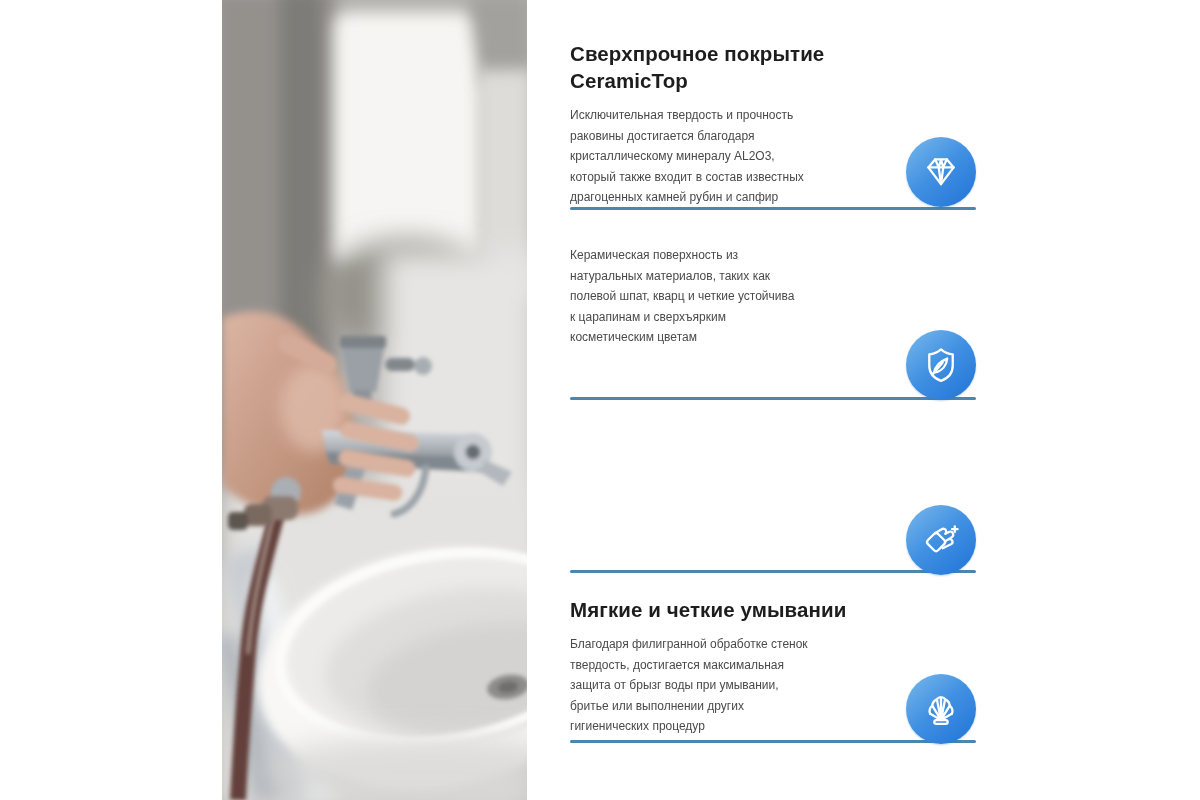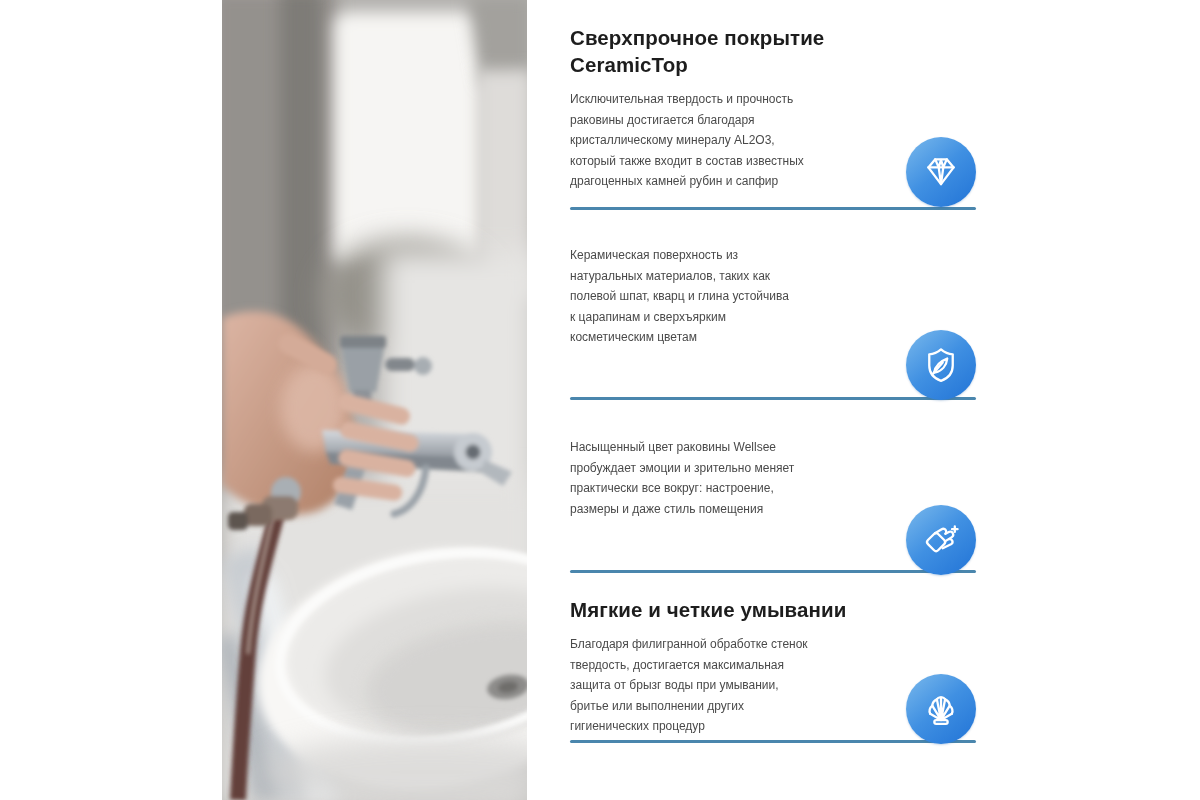--- a/index.html
+++ b/index.html
@@ -18,21 +18,21 @@
 
   .divider{position:absolute;left:570px;width:406px;height:3px;background:#4a86ad;border-radius:2px;}
 
   .badge{position:absolute;left:906px;width:70px;height:70px;border-radius:50%;
          background:linear-gradient(140deg,#7ab9ec 0%,#4090e2 48%,#2173d6 100%);
          display:flex;align-items:center;justify-content:center;
          box-shadow:0 1px 2px rgba(30,90,160,.25);}
   .badge svg{width:46px;height:46px;}
   .badge svg *{stroke:#fff;fill:none;stroke-width:2;stroke-linecap:round;stroke-linejoin:round;}
 
-  #s1{top:24px;}  #d1{top:207px;} #b1{top:137px;}
+  #s1{top:40px;}  #d1{top:207px;} #b1{top:137px;}
   #s2{top:234px;} #d2{top:397px;} #b2{top:330px;}
   #s3{top:426px;} #d3{top:570px;} #b3{top:505px;}
   #s4{top:596px;} #d4{top:740px;} #b4{top:674px;}
 </style>
 </head>
 <body>
 
 <div class="photo">
 <svg viewBox="0 0 305 800" width="305" height="800" preserveAspectRatio="none">
   <defs>
@@ -135,38 +135,34 @@
       <path d="M9 16 L15 9 H25 L31 16 L20 30.5 Z"></path>
       <path d="M9 16 H31"></path>
       <path d="M15 9 L18 16 L20 9.5 L22 16 L25 9"></path>
       <path d="M18 16 L20 30.5 M22 16 L20 30.5"></path>
     </svg>
   </div>
 
   <div class="section" id="s2">
     <p>Керамическая поверхность из
 натуральных материалов, таких как
-полевой шпат, кварц и глина устойчива
+полевой шпат, кварц и четкие устойчива
 к царапинам и сверхъярким
 косметическим цветам</p>
   </div>
   <div class="divider" id="d2"></div>
   <div class="badge" id="b2">
     <svg viewBox="0 0 40 40">
       <path d="M20 6.5 C16.8 9.3 13.2 10.6 9.8 10.7 V20.5 C9.8 27.8 14.2 31.8 20 33.8 C25.8 31.8 30.2 27.8 30.2 20.5 V10.7 C26.8 10.6 23.2 9.3 20 6.5 Z"></path>
       <path d="M14 26.6 C15 21 19.5 16.6 25.4 14.4 C24.8 20.6 20.8 25.2 15.2 26.4 Z"></path>
       <path d="M12.8 27.8 L21.5 17.8"></path>
     </svg>
   </div>
 
   <div class="section" id="s3">
-    <p>Насыщенный цвет раковины Wellsee
-пробуждает эмоции и зрительно меняет
-практически все вокруг: настроение,
-размеры и даже стиль помещения</p>
   </div>
   <div class="divider" id="d3"></div>
   <div class="badge" id="b3">
     <svg viewBox="0 0 40 40">
       <rect x="9.5" y="15.5" width="12.5" height="12.5" rx="2.5" transform="rotate(-45 15.8 21.8)"></rect>
       <path d="M14.8 14.2 L20.6 10.6 C22 9.8 23.6 10.3 24.3 11.7 C24.8 12.7 24.6 13.8 23.8 14.6"></path>
       <path d="M23.9 14.5 L26.8 13 C28.2 12.3 29.8 12.9 30.4 14.3 C30.9 15.5 30.5 16.8 29.4 17.5 L23.5 21.2"></path>
       <path d="M27 19.3 C28.1 19 29.3 19.5 29.8 20.6 C30.3 21.8 29.8 23.1 28.7 23.7 L21.5 27.2"></path>
       <path d="M32 8.2 V13 M29.6 10.6 H34.4" stroke-width="1.8"></path>
     </svg>

